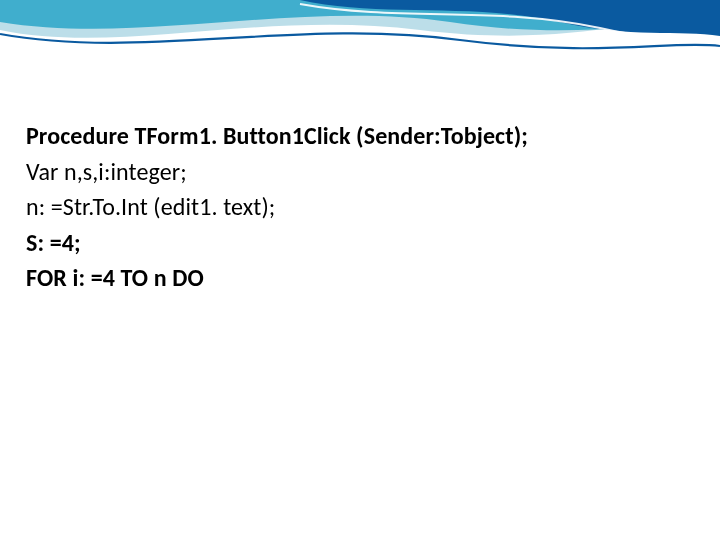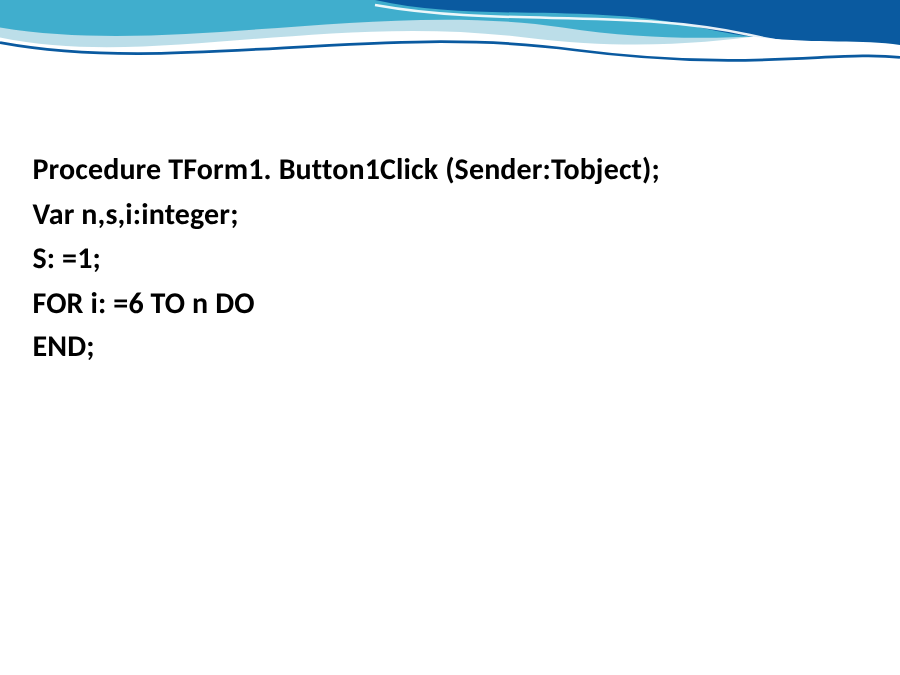--- a/index.html
+++ b/index.html
@@ -35,21 +35,20 @@
     top: 118px;
     left: 26px;
     right: 30px;
   }
   .code-line {
     font-size: 24px;
     line-height: 1.48;
     color: #000000;
     letter-spacing: 0.1px;
     white-space: pre-wrap;
-    font-weight: bold;
   }
   .bold {
     font-weight: 700;
   }
 </style>
 </head>
 <body>
 
 <div class="slide">
 
@@ -59,18 +58,18 @@
       <path d="M0,0 L0,22 C140,45 300,0 450,22 C580,42 660,18 720,28 L720,0 Z" fill="#2aa6c8" opacity="0.85"></path>
       <path d="M300,0 C380,18 470,2 560,22 C630,38 680,30 720,36 L720,0 Z" fill="#0a5aa0"></path>
       <path d="M0,34 C140,60 300,18 460,40 C600,58 670,40 720,46" fill="none" stroke="#0a5aa0" stroke-width="2.2"></path>
       <path d="M300,4 C400,22 500,6 600,28 C660,42 700,38 720,40" fill="none" stroke="#ffffff" stroke-width="2" opacity="0.9"></path>
     </svg>
   </div>
 
   <div class="content">
     <div class="code-line bold">Procedure TForm1. Button1Click (Sender:Tobject);</div>
     <div class="code-line">Var n,s,i:integer;</div>
-    <div class="code-line bold">S: =1;</div>
-    <div class="code-line bold">FOR i: =6 TO n DO</div>
-    <div class="code-line">END;</div>
+    <div class="code-line">n: =Str.To.Int (edit1. text);</div>
+    <div class="code-line bold">S: =4;</div>
+    <div class="code-line bold">FOR i: =4 TO n DO</div>
   </div>
 
 </div>
 
 </body></html>

